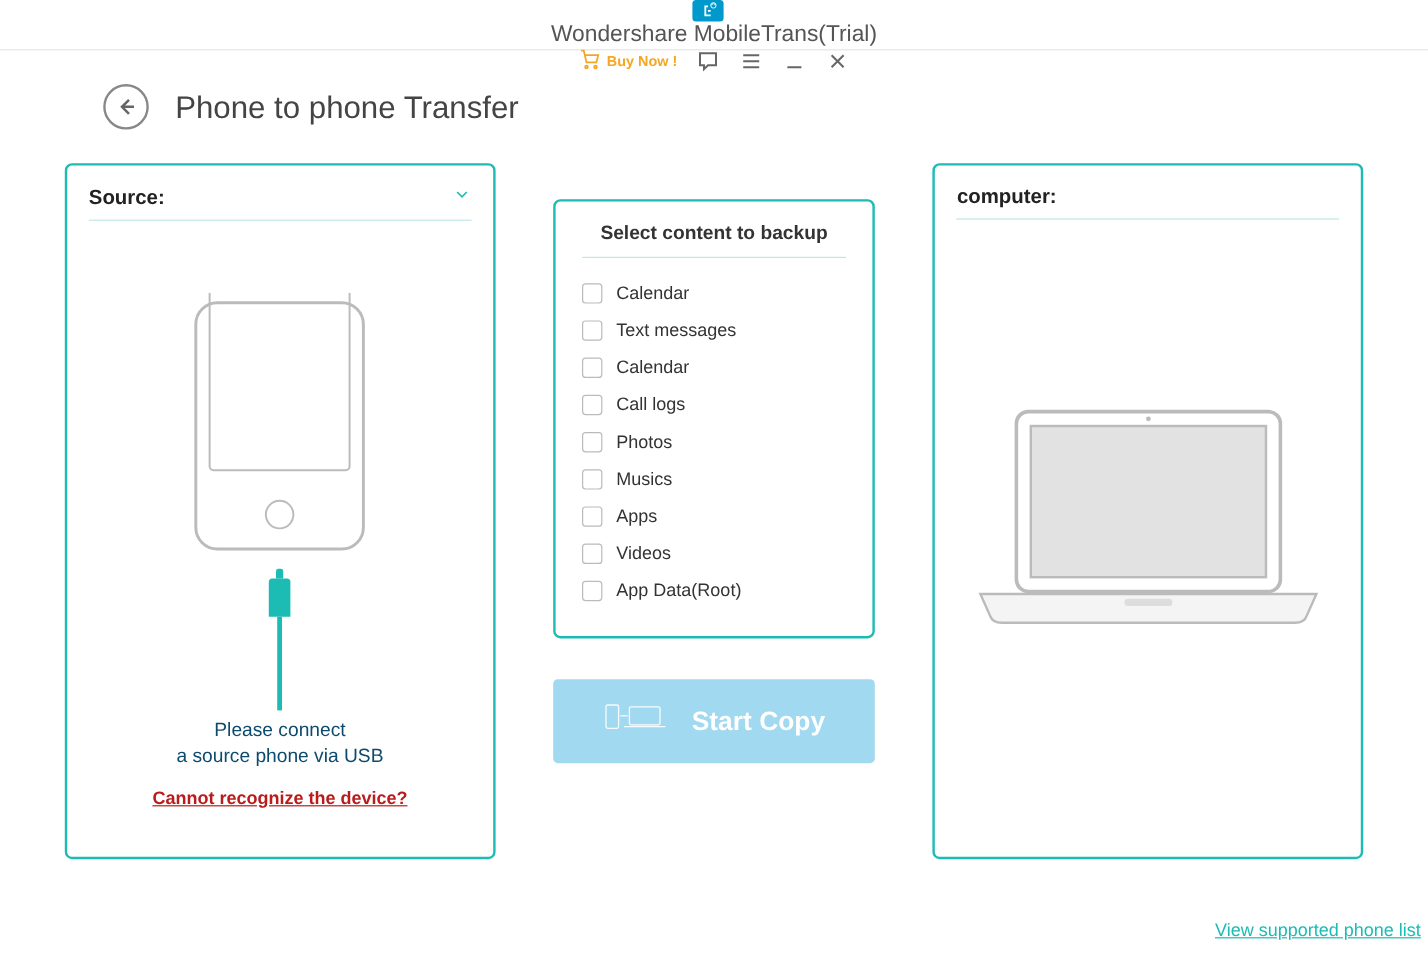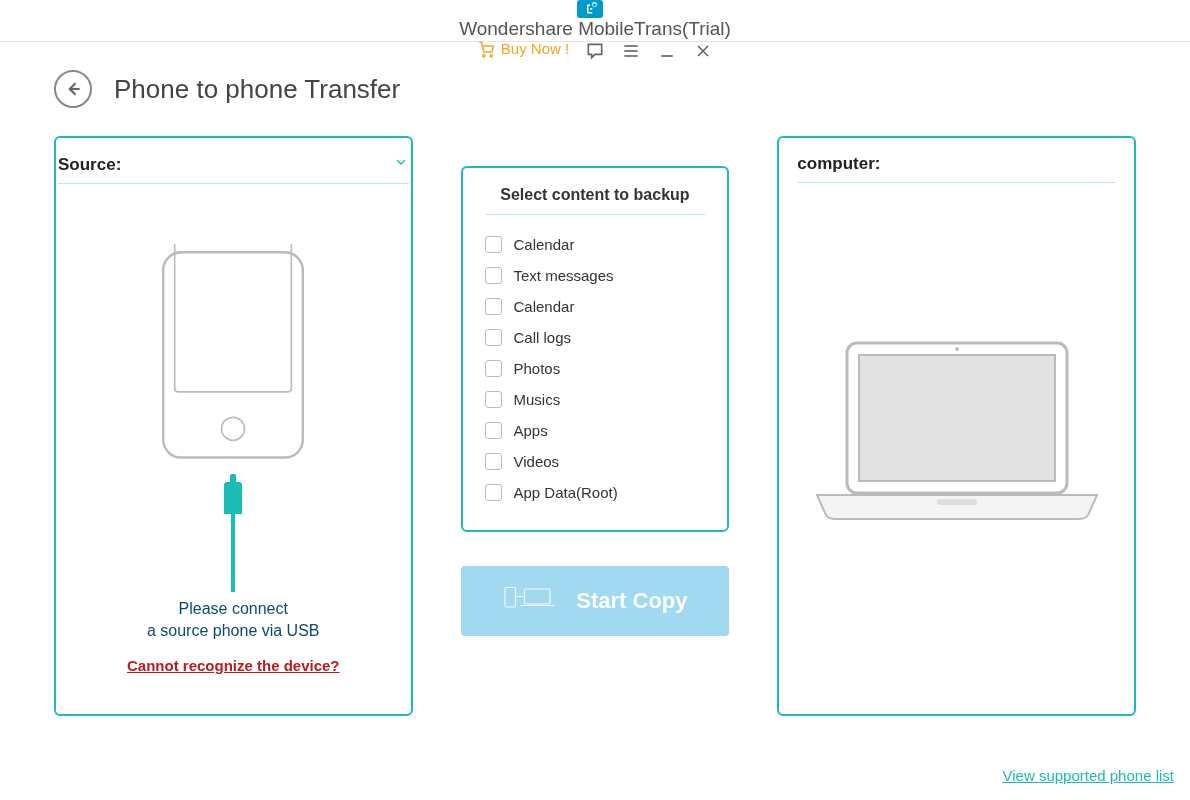--- a/index.html
+++ b/index.html
@@ -24,28 +24,29 @@
     background: #0099cc;
     border-radius: 3px;
     display: flex; align-items: center; justify-content: center;
     margin-right: 10px;
     position: relative;
   }
   .app-logo svg { width: 18px; height: 18px; }
   .app-title { font-size: 19px; color: #555; font-weight: 500; }
   .titlebar-spacer { flex: 1; }
   .titlebar-right { display: flex; align-items: center; gap: 16px; }
-  .buy-now { display: flex; gap: 6px; color: #f5a623; font-size: 15px; cursor: pointer; text-decoration: none; }
+  .buy-now { display: flex; align-items: center; gap: 6px; color: #f5a623; font-size: 12px; cursor: pointer; text-decoration: none; font-weight: bold; }
   .titlebar-icon { cursor: pointer; color: #666; display: flex; align-items: center; }
   .titlebar-icon svg { width: 20px; height: 20px; }
 
   .page-header {
     display: flex; align-items: center;
     padding: 28px 54px 18px 54px;
     gap: 22px;
+    margin-left: 32px;
   }
   .back-btn {
     width: 38px; height: 38px;
     border: 2px solid #888;
     border-radius: 50%;
     display: flex; align-items: center; justify-content: center;
     cursor: pointer;
     color: #666;
   }
   .page-title { font-size: 26px; color: #444; font-weight: 400; }
@@ -55,21 +56,21 @@
     padding: 10px 54px 0 54px;
     gap: 48px;
     align-items: flex-start;
   }
 
   .panel {
     border: 2px solid #1cbbb4;
     border-radius: 6px;
     background: #fff;
   }
-  .panel-source { width: 360px; height: 580px; padding: 16px 2px; }
+  .panel-source { width: 360px; height: 580px; padding: 16px 18px; }
   .panel-dest   { width: 360px; height: 580px; padding: 16px 18px; }
 
   .panel-label-row {
     display: flex; align-items: center; justify-content: space-between;
     font-size: 17px; font-weight: bold; color: #222;
     border-bottom: 1px solid #bfe8e5;
     padding-bottom: 8px;
     margin-bottom: 10px;
   }
   .chev { color: #1cbbb4; cursor: pointer; }
@@ -119,21 +120,21 @@
     color: #fff; font-size: 22px; font-weight: bold;
     cursor: pointer;
   }
   .start-btn svg { width: 60px; height: 30px; opacity: 0.9; }
 
   .laptop-wrap { margin-top: 150px; display: flex; justify-content: center; }
   .laptop-wrap svg { width: 300px; }
 
   .footer-link {
     position: absolute;
-    right: 16px; bottom: 16px;
+    right: 6px; bottom: 16px;
     color: #1cbbb4; font-size: 15px; text-decoration: underline; cursor: pointer;
   }
 </style>
 </head>
 <body>
 
 <div class="titlebar">
   <div class="app-logo">
     <svg viewBox="0 0 24 24">
         <rect x="2" y="2" width="20" height="20" rx="3" fill="#0099cc"></rect>

